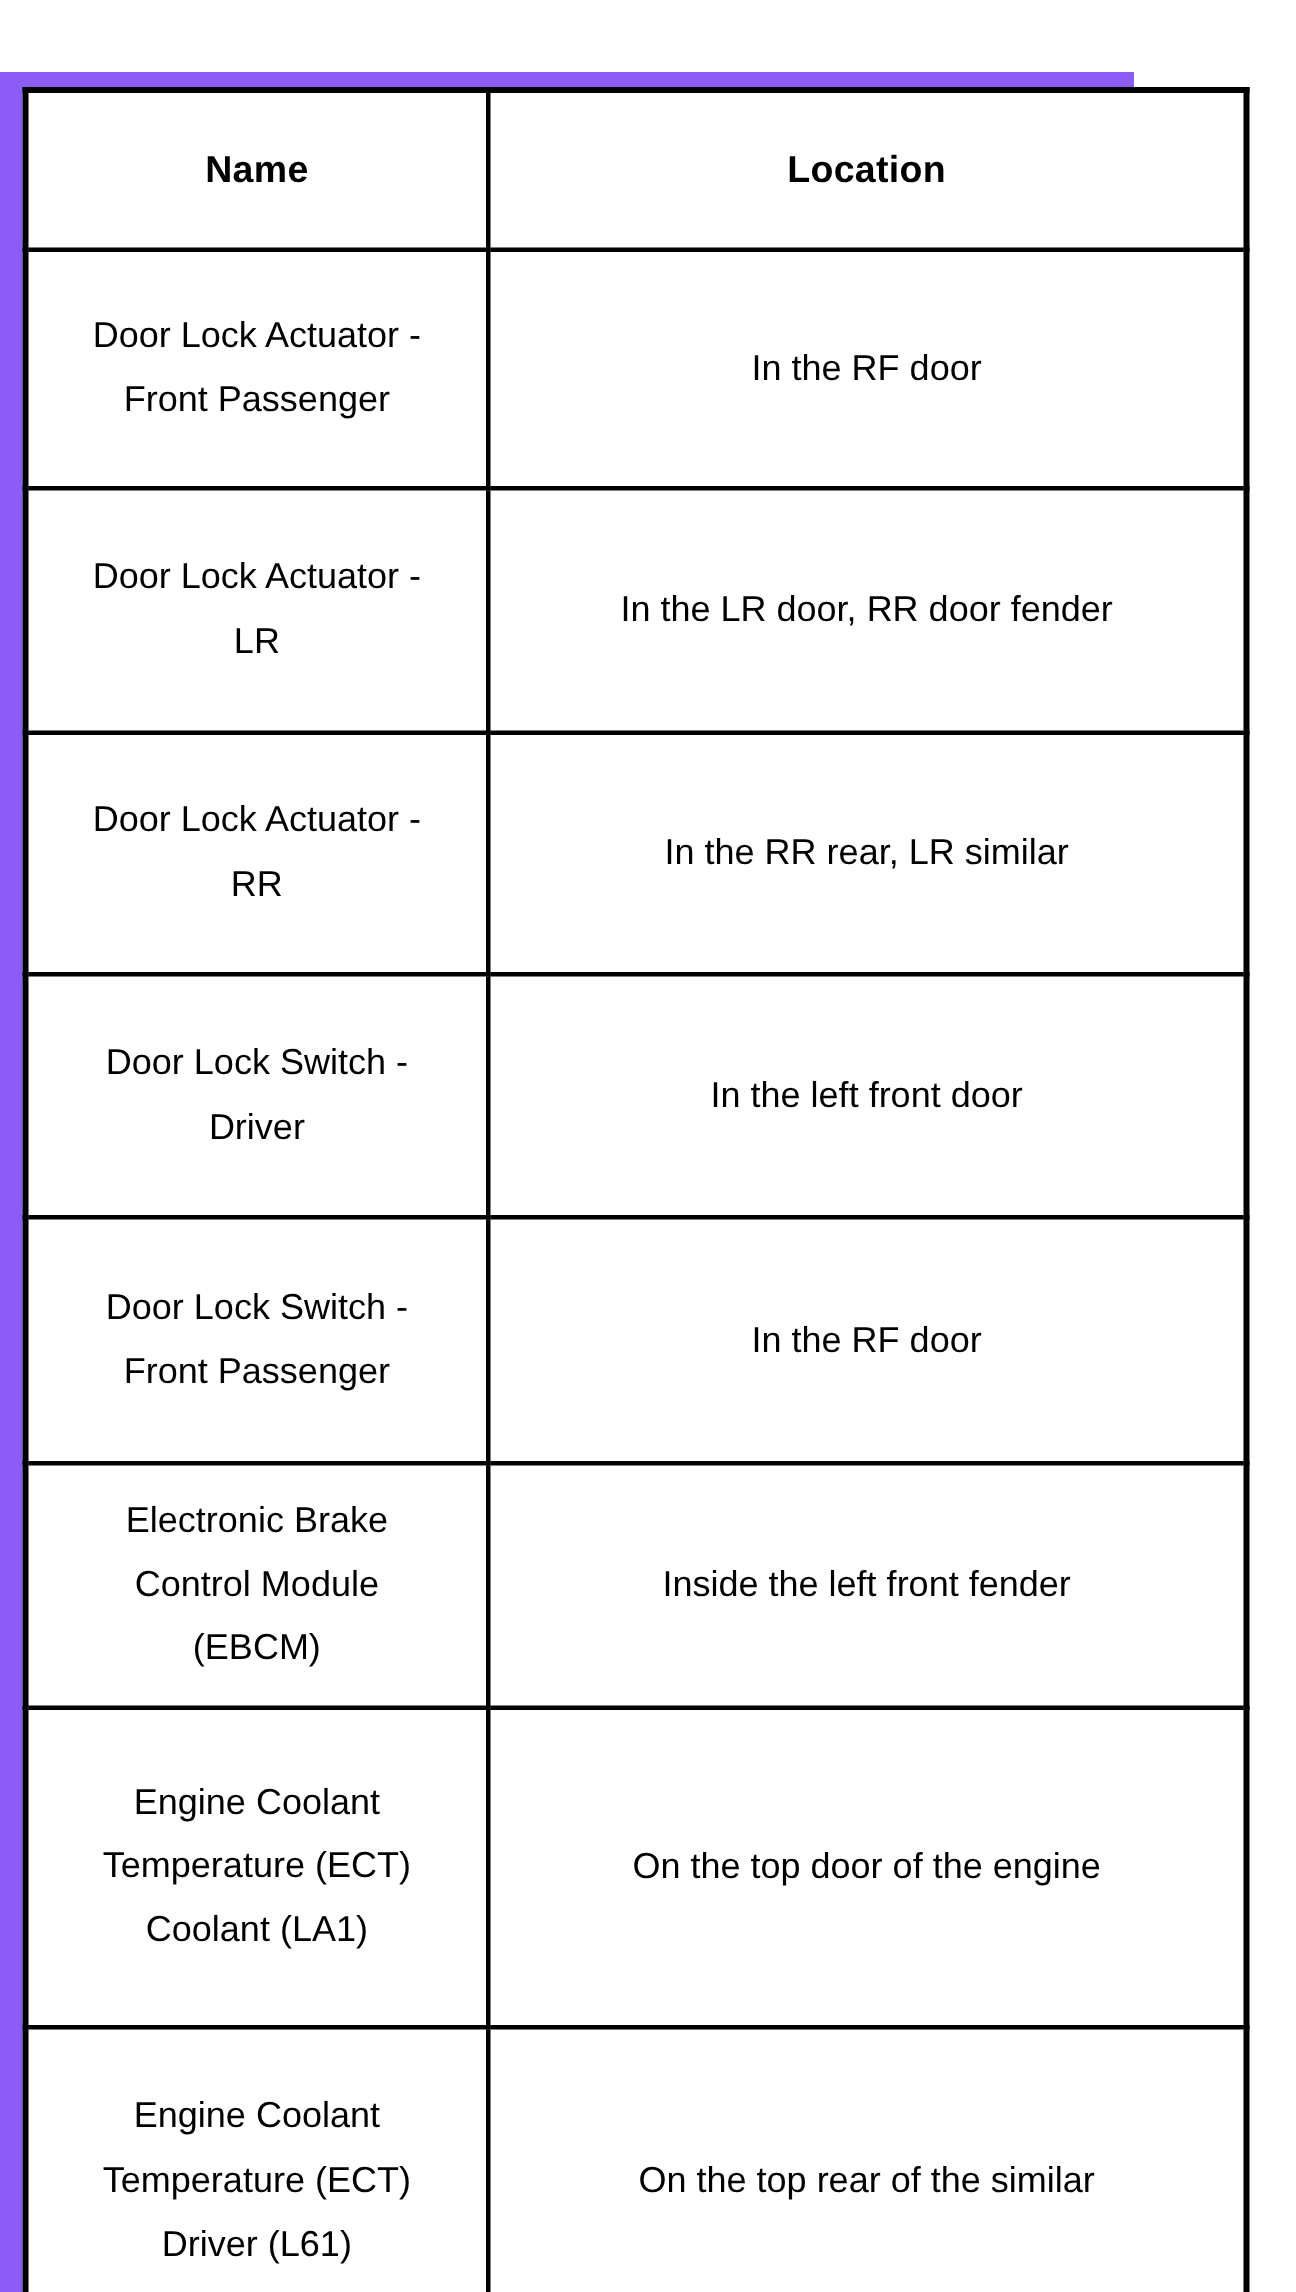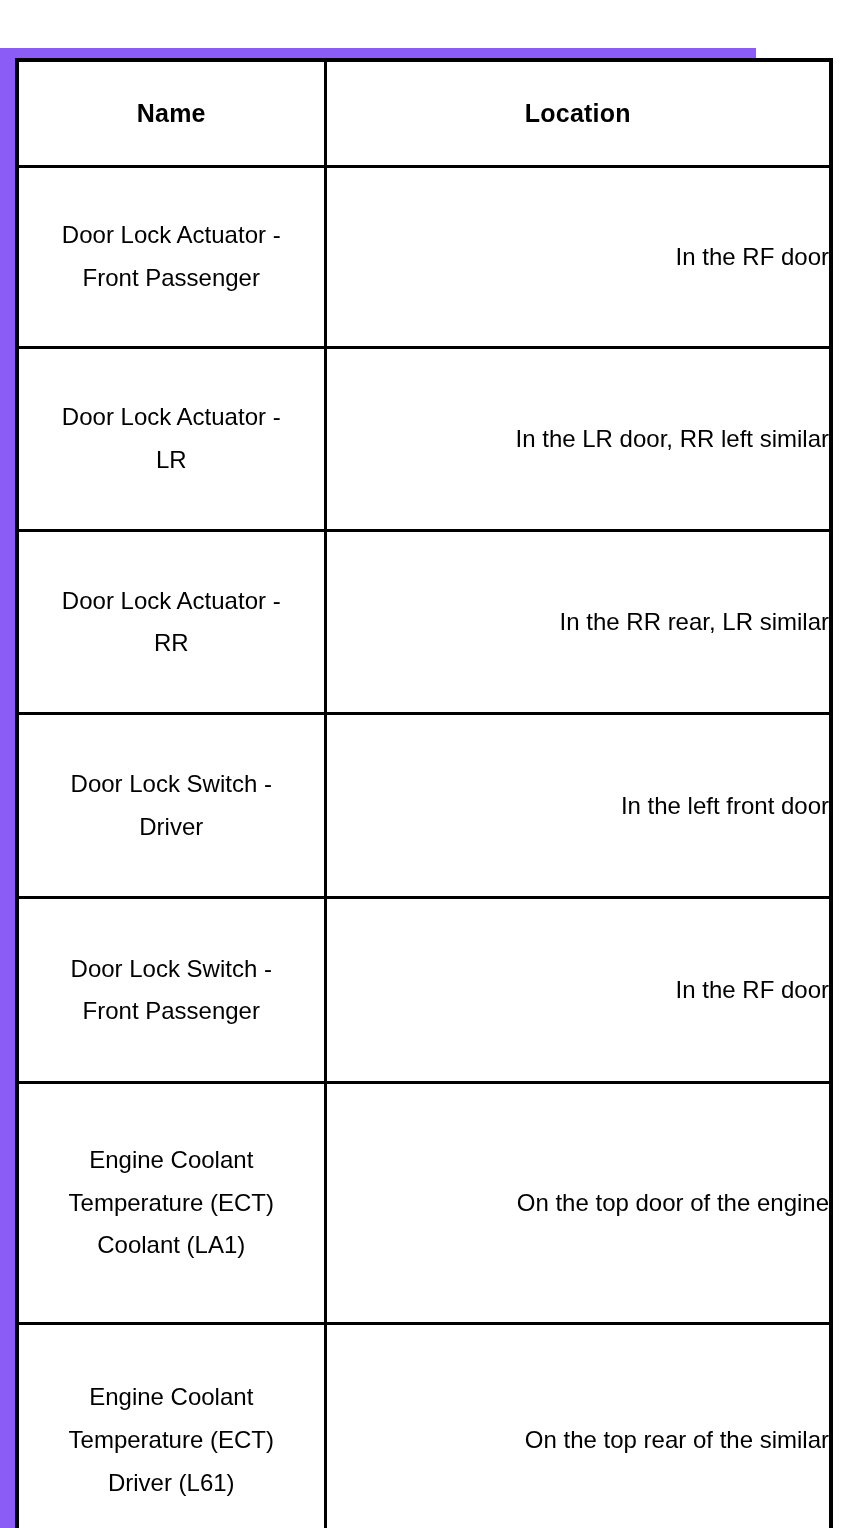--- a/index.html
+++ b/index.html
@@ -63,21 +63,21 @@
     text-align: center;
     vertical-align: middle;
     font-size: 24px;
     line-height: 1.78;
     padding: 4px 6px;
     font-weight: normal;
   }
 
   
   td.cell-location {
-    text-align: right;
+    text-align: center;
     vertical-align: middle;
     font-size: 24px;
     line-height: 1.5;
     padding: 4px 4px 4px 17px;
     font-weight: normal;
   }
 
   .row-h-160 > td { height: 156px; }
   .row-h-163 > td { height: 159px; }
   .row-h-162 > td { height: 158px; }
@@ -113,21 +113,21 @@
           <span class="name-line">Front Passenger</span>
         </td>
         <td class="cell-location">In the RF door</td>
       </tr>
 
       <tr class="row-h-163">
         <td class="cell-name">
           <span class="name-line">Door Lock Actuator -</span>
           <span class="name-line">LR</span>
         </td>
-        <td class="cell-location">In the LR door, RR left similar</td>
+        <td class="cell-location">In the LR door, RR door fender</td>
       </tr>
 
       <tr class="row-h-162">
         <td class="cell-name">
           <span class="name-line">Door Lock Actuator -</span>
           <span class="name-line">RR</span>
         </td>
         <td class="cell-location">In the RR rear, LR similar</td>
       </tr>
 
@@ -140,20 +140,28 @@
       </tr>
 
       <tr class="row-h-164">
         <td class="cell-name">
           <span class="name-line">Door Lock Switch -</span>
           <span class="name-line">Front Passenger</span>
         </td>
         <td class="cell-location">In the RF door</td>
       </tr>
 
+      <tr class="row-h-164">
+        <td class="cell-name">
+          <span class="name-line">Electronic Brake</span>
+          <span class="name-line">Control Module</span>
+          <span class="name-line">(EBCM)</span>
+        </td>
+        <td class="cell-location">Inside the left front fender</td>
+      </tr>
 
       <tr class="row-h-213">
         <td class="cell-name">
           <span class="name-line">Engine Coolant</span>
           <span class="name-line">Temperature (ECT)</span>
           <span class="name-line">Coolant (LA1)</span>
         </td>
         <td class="cell-location">On the top door of the engine</td>
       </tr>
 

